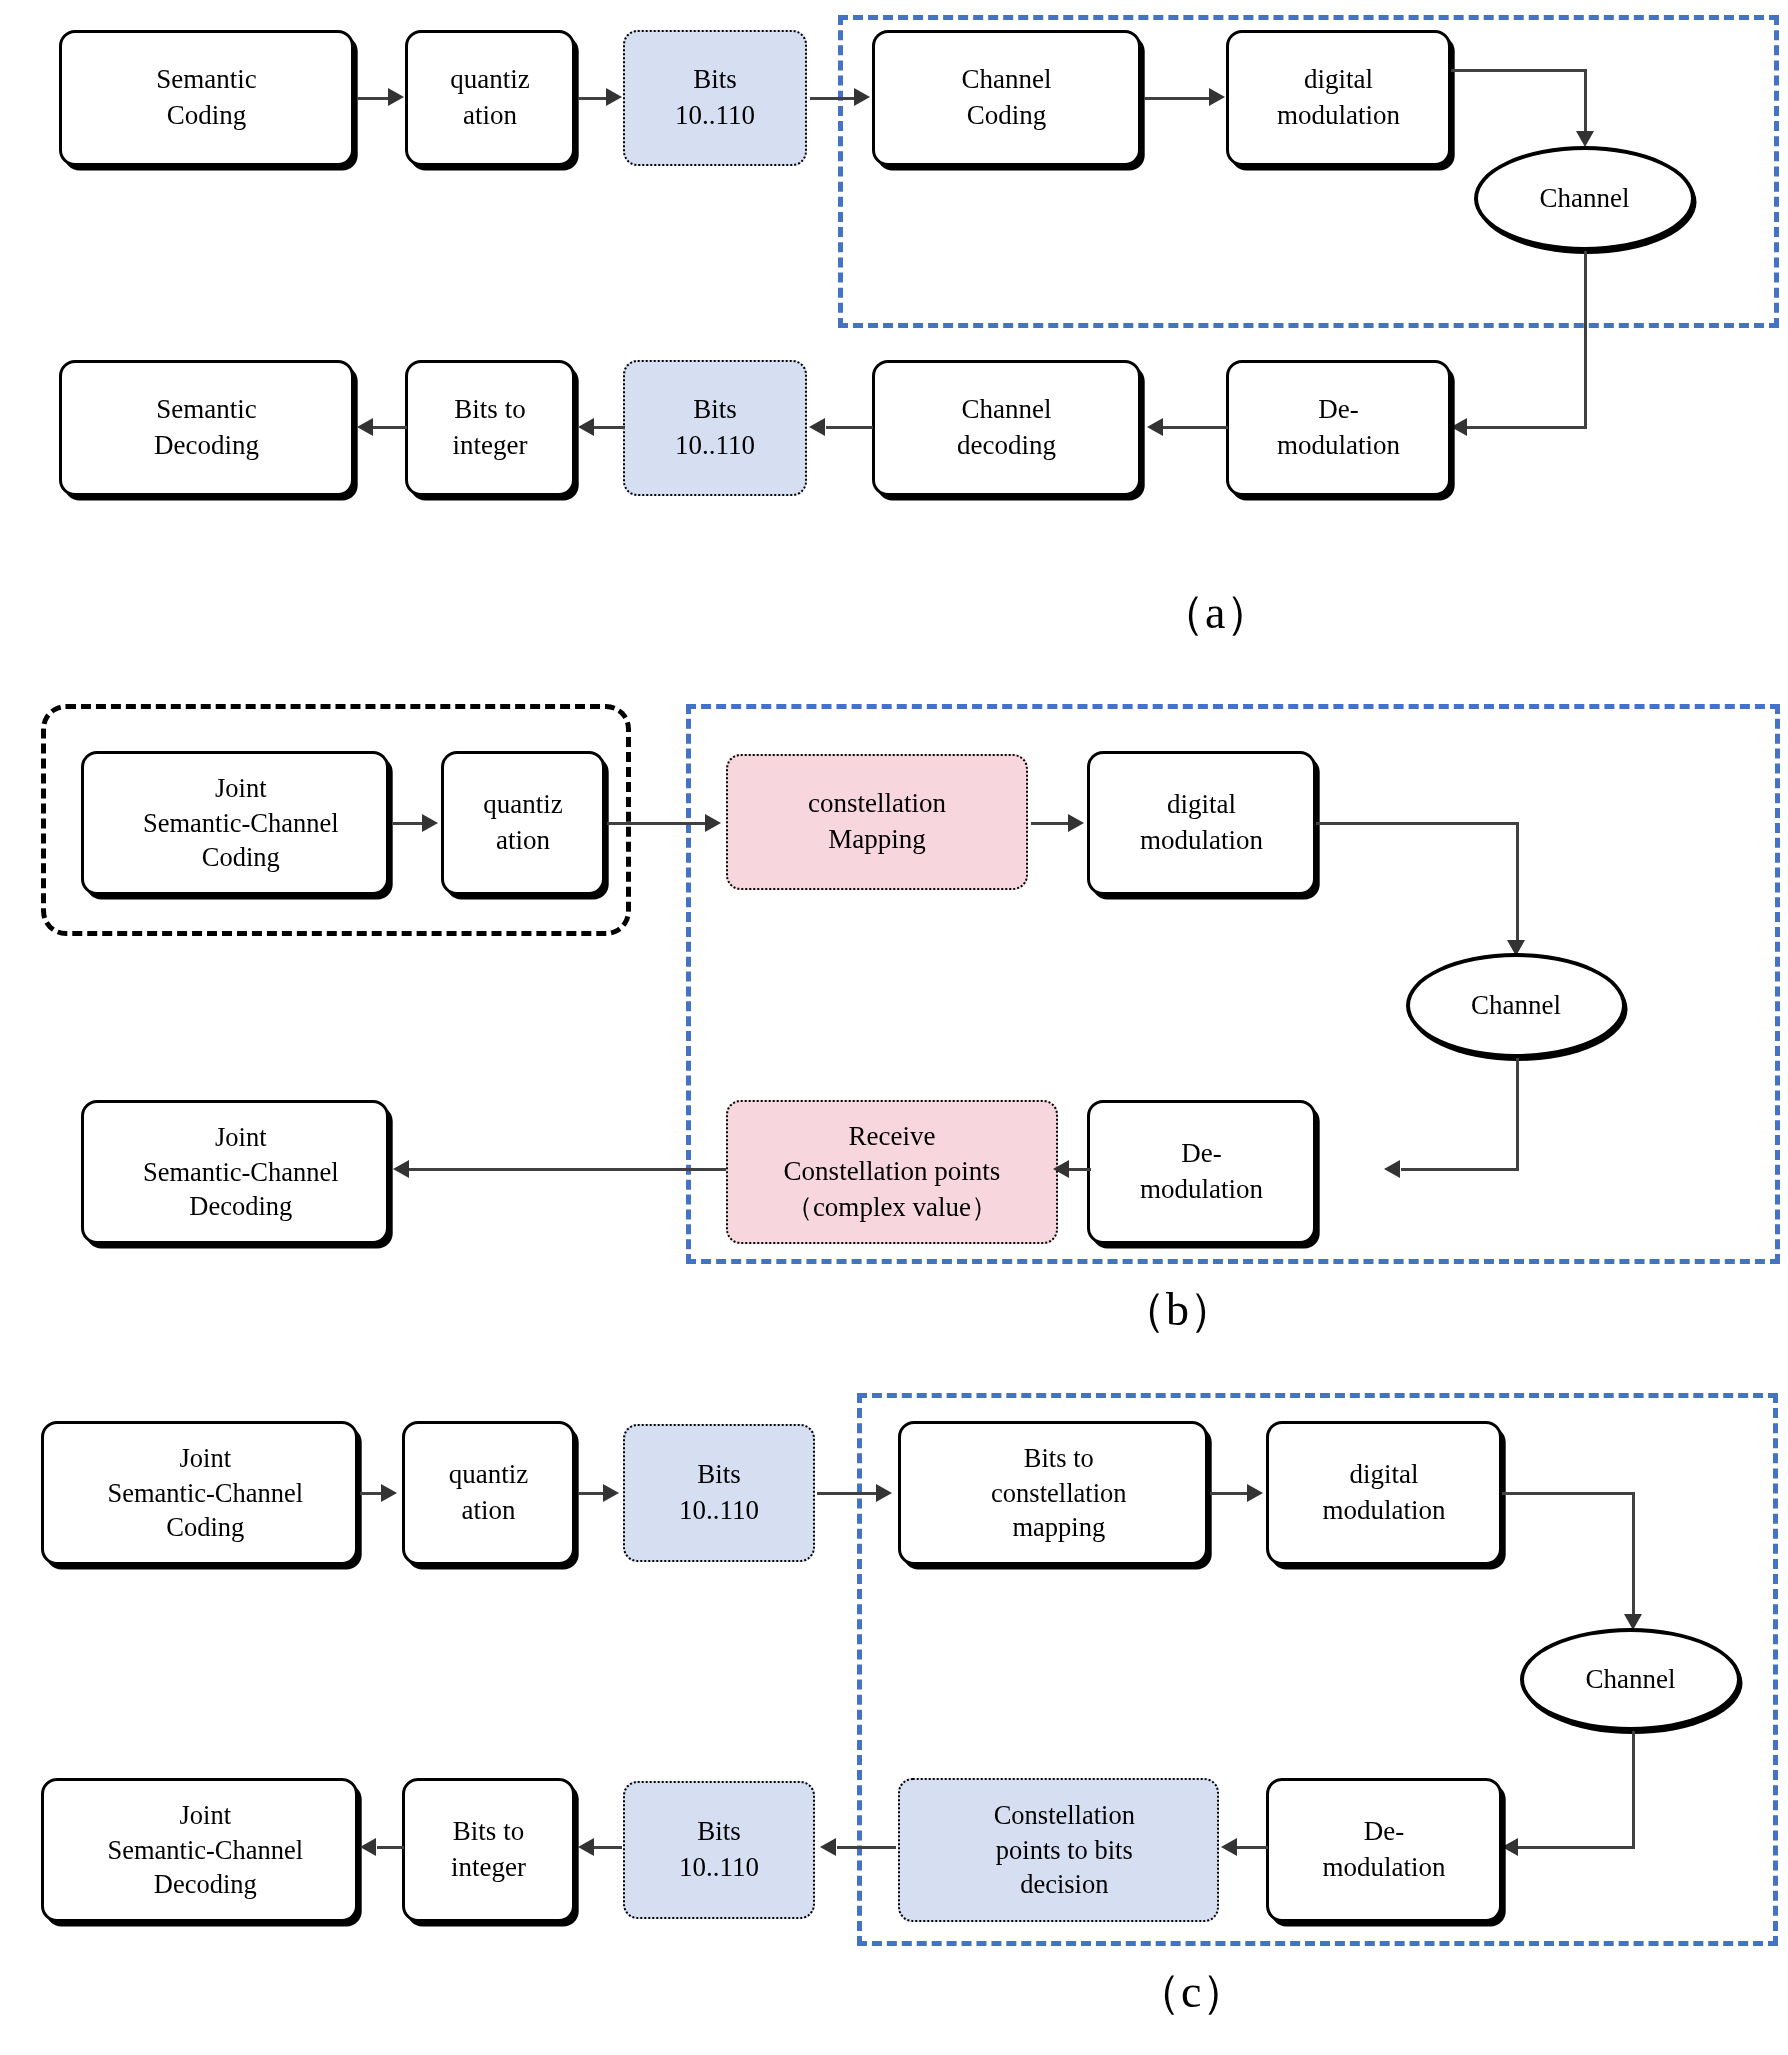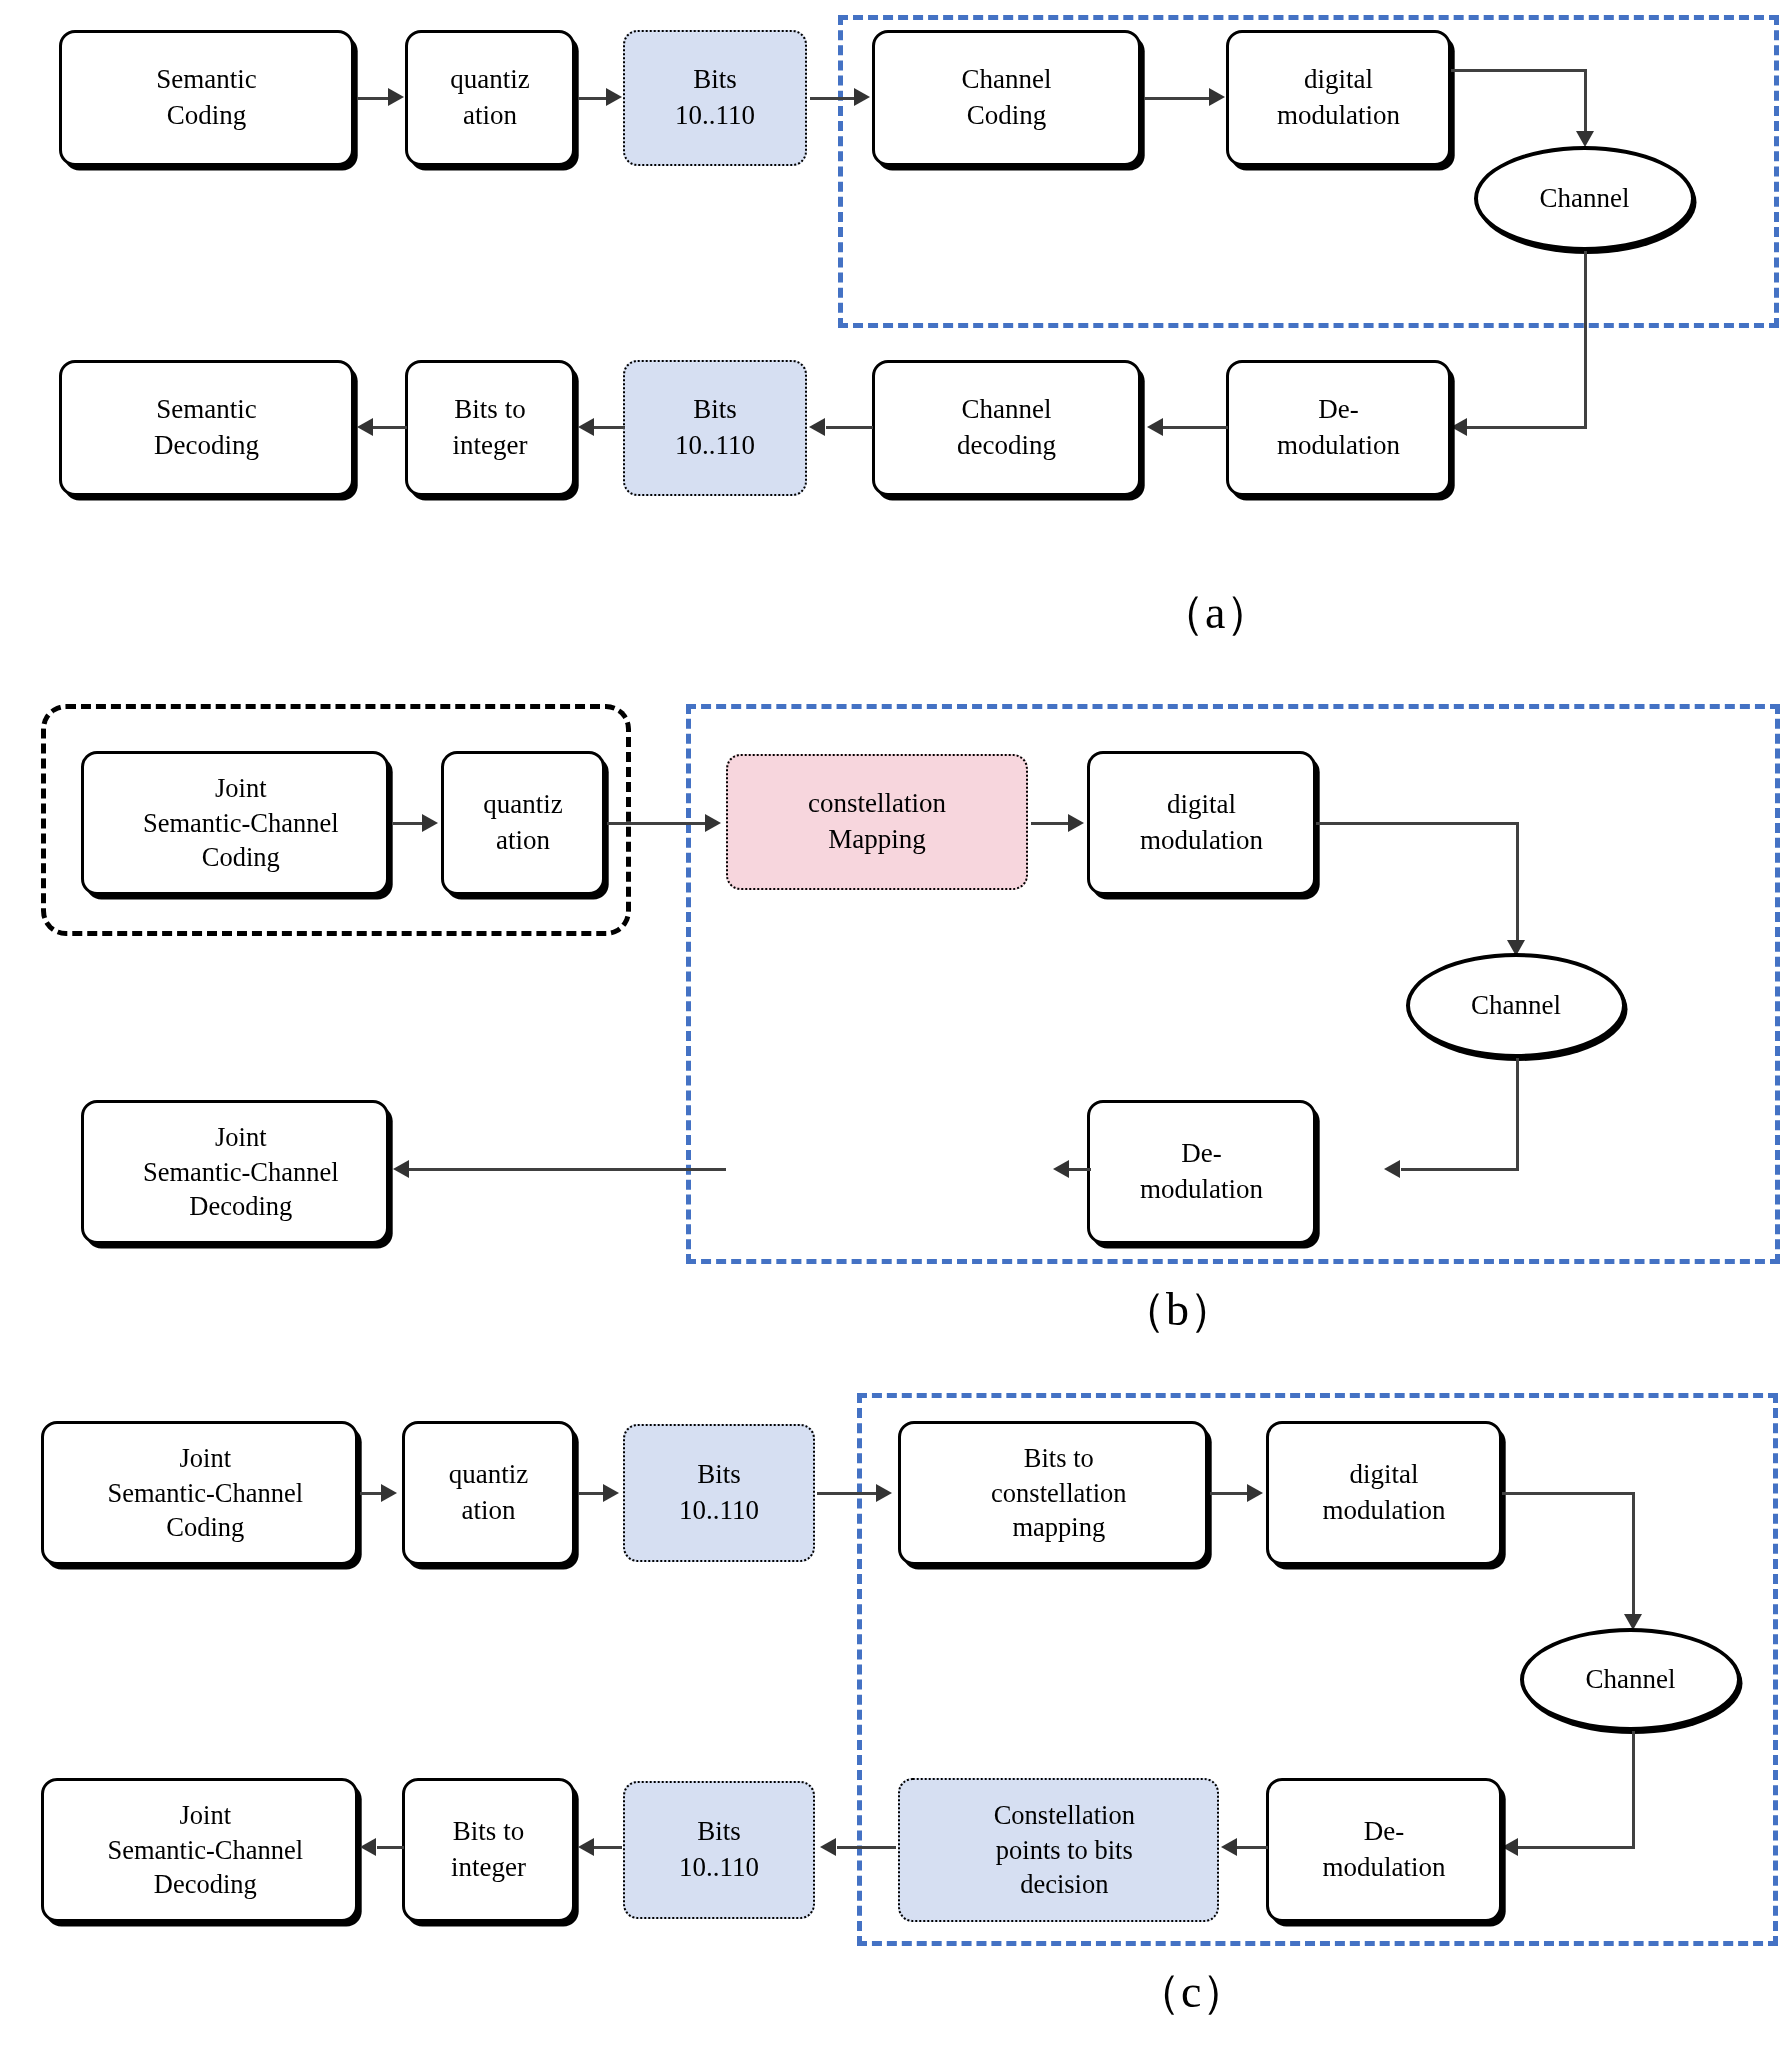--- a/index.html
+++ b/index.html
@@ -190,20 +190,21 @@
   <div class="arrow down" style="left:1507px; top:254px;"></div>
 
   <div class="ellipse" style="left:1406px; top:267px; width:220px; height:105px;">Channel</div>
 
   <div class="ln v" style="left:1516px; top:372px; height:113px;"></div>
   <div class="ln h" style="left:1401px; top:482px; width:118px;"></div>
   <div class="arrow left" style="left:1384px; top:474px;"></div>
 
   <div class="node" style="left:1087px; top:414px; width:229px; height:144px;">De-<br>modulation</div>
 
+  <div class="node tint pink" style="left:726px; top:414px; width:332px; height:144px;">Receive<br>Constellation points<br>（complex value）</div>
 
   <div class="node small" style="left:81px; top:414px; width:308px; height:144px;">Joint<br>Semantic-Channel<br>Decoding</div>
 
   <div class="ln h" style="left:1069px; top:482px; width:22px;"></div>
   <div class="arrow left" style="left:1053px; top:474px;"></div>
 
   <div class="ln h" style="left:409px; top:482px; width:317px;"></div>
   <div class="arrow left" style="left:393px; top:474px;"></div>
 
   <div class="caption" style="left:1120px; top:593px;">（b）</div>

